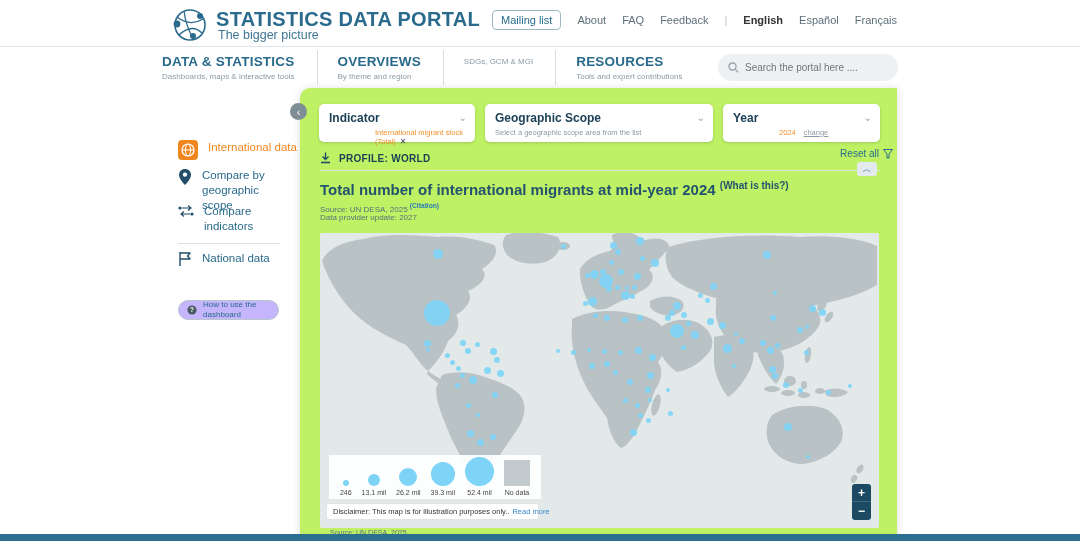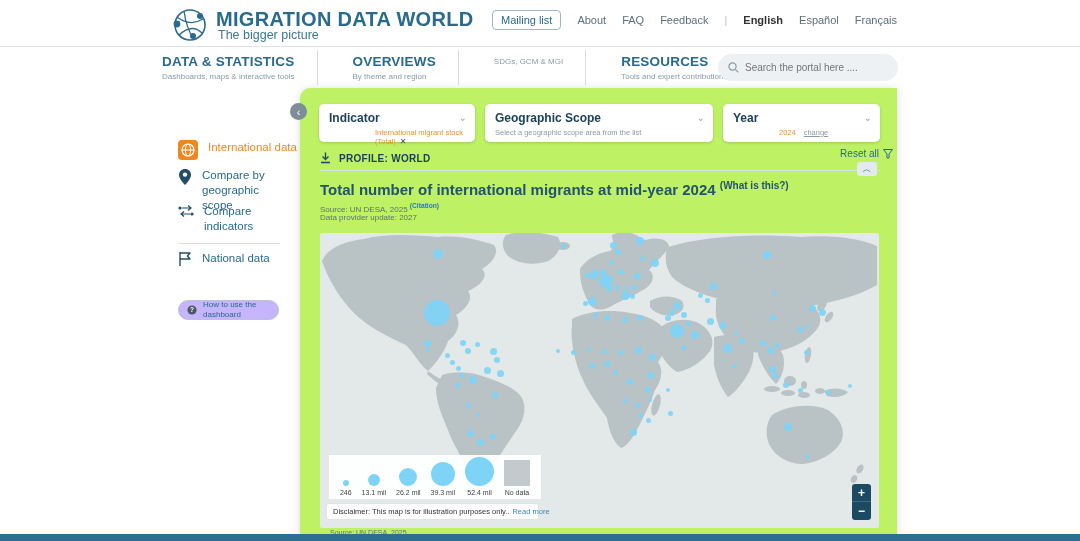--- a/index.html
+++ b/index.html
@@ -15,21 +15,21 @@
 
   #toplinks { position:absolute; right:183px; top:10px; display:flex; align-items:center; gap:16px; font-size:11px; color:#5d6f7a; }
   #mailing-btn { border:1px solid #9db9c6; border-radius:4px; padding:3px 8px; color:#2a6a8c; cursor:pointer; background:#fff; }
   .toplink { cursor:pointer; }
   .lang-sep { color:#b9c4ca; }
   .lang { cursor:pointer; }
   .lang.active { color:#333; font-weight:bold; }
 
   
   #mainnav { position:absolute; left:162px; top:50px; display:flex; }
-  .nav-item { padding:4px 22px 4px 0; margin-right:35px; border-right:1px solid #d8dee1; cursor:pointer; }
+  .nav-item { padding:4px 22px 4px 0; margin-right:20px; border-right:1px solid #d8dee1; cursor:pointer; }
   .nav-item:last-child { border-right:none; }
   .nav-label { font-size:13.5px; font-weight:bold; color:#2a6a8c; letter-spacing:.2px; }
   .nav-sub { font-size:8px; color:#8c9aa4; margin-top:3px; }
 
   #searchbox { position:absolute; left:718px; top:54px; width:180px; height:27px; background:#edf1f3; border-radius:14px; display:flex; align-items:center; padding:0 10px; }
   #searchbox input { border:none; background:transparent; outline:none; font-size:10px; color:#6b7c86; width:150px; font-family:"Liberation Sans",sans-serif; }
   #searchbox svg { flex:0 0 auto; margin-right:6px; }
 
   
   .side-item { position:absolute; left:178px; display:flex; gap:10px; align-items:flex-start; cursor:pointer; }
@@ -97,21 +97,21 @@
 <div id="page">
 
   <div id="header">
     <svg id="logo" viewBox="0 0 40 37">
       <circle cx="20" cy="18" r="15" fill="none" stroke="#2a6a8c" stroke-width="1.6"></circle>
       <path d="M7,10 Q20,20 33,12 M9,28 Q22,16 32,26 M14,4 Q16,20 24,33" fill="none" stroke="#2a6a8c" stroke-width="1.3"></path>
       <circle cx="7" cy="17" r="3.4" fill="#2a6a8c"></circle>
       <circle cx="30" cy="9" r="3" fill="#2a6a8c"></circle>
       <circle cx="23" cy="29" r="3" fill="#2a6a8c"></circle>
     </svg>
-    <div id="brand-title">MIGRATION DATA WORLD</div>
+    <div id="brand-title">STATISTICS DATA PORTAL</div>
     <div id="brand-tagline">The bigger picture</div>
 
     <div id="toplinks">
       <span id="mailing-btn">Mailing list</span>
       <span class="toplink">About</span>
       <span class="toplink">FAQ</span>
       <span class="toplink">Feedback</span>
       <span class="lang-sep">|</span>
       <span class="lang active">English</span>
       <span class="lang">Español</span>

